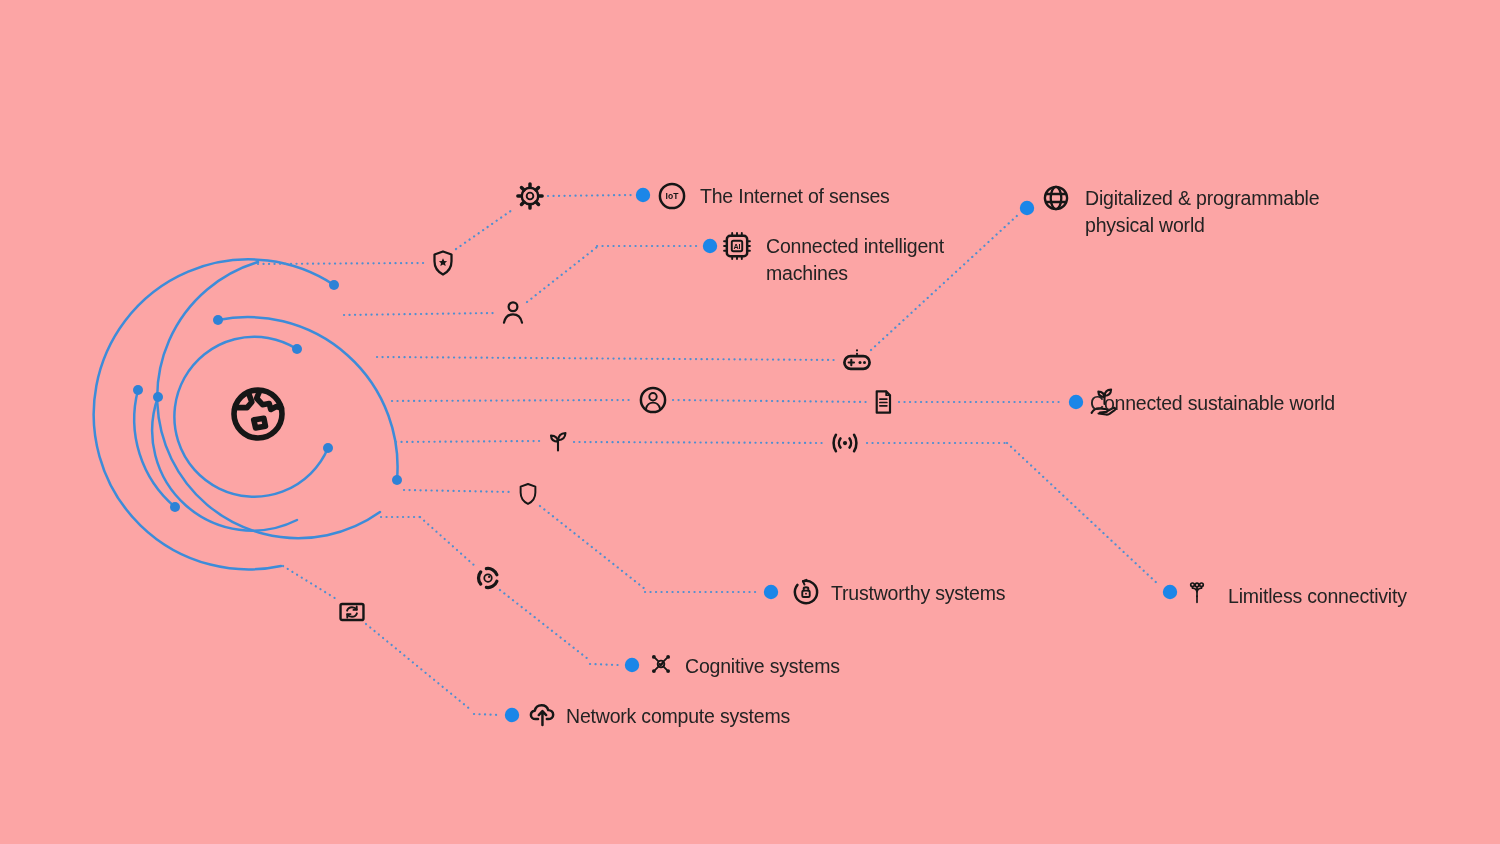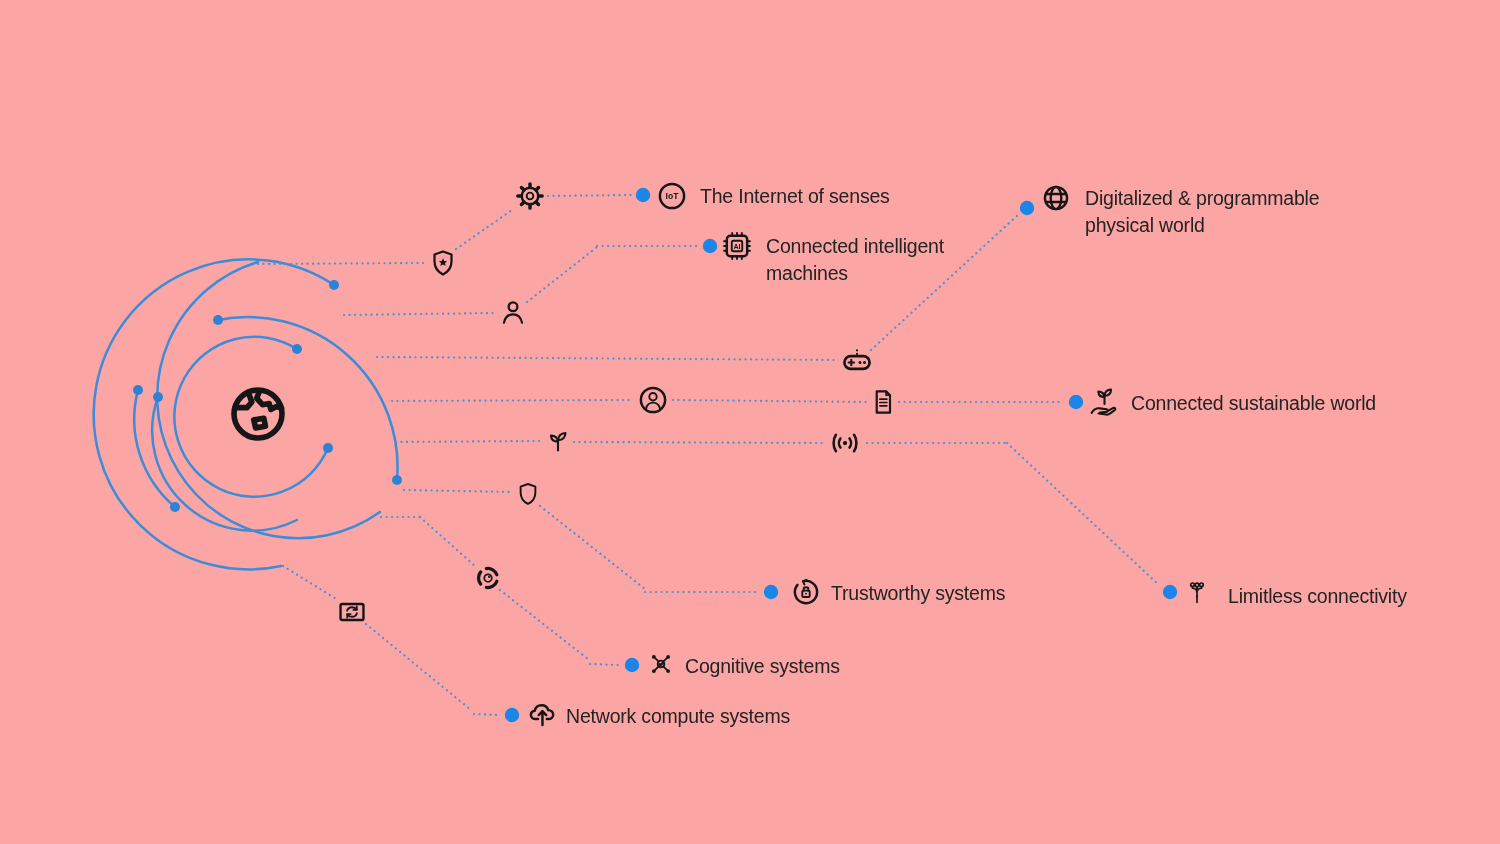--- a/index.html
+++ b/index.html
@@ -208,18 +208,18 @@
         <use x="1182.5" y="576.5" width="29" height="29" href="#sym-branch"></use>
         <use x="789.5" y="575.5" width="33" height="33" href="#sym-lock-circle"></use>
         <use x="645.5" y="648.5" width="31" height="31" href="#sym-network-nodes"></use>
         <use x="526.5" y="696.5" width="33" height="33" href="#sym-cloud-up"></use>
       </g>
   </svg>
 
   <div class="node-label" style="left: 700px; top: 183px; width: 300px; color: rgb(35, 35, 35);">The Internet of senses</div>
   <div class="node-label" style="left: 766px; top: 233px; width: 205px; color: rgb(35, 35, 35);">Connected intelligent machines</div>
   <div class="node-label" style="left: 1085px; top: 185px; width: 275px; color: rgb(35, 35, 35);">Digitalized &amp; programmable physical world</div>
-  <div class="node-label" style="left: 1131px; top: 390px; width: 330px; color: rgb(35, 35, 35);">Connected sustainable world</div>
+  <div class="node-label" style="left: 1090px; top: 390px; width: 330px; color: rgb(35, 35, 35);">Connected sustainable world</div>
   <div class="node-label" style="left: 831px; top: 580px; width: 240px; color: rgb(35, 35, 35);">Trustworthy systems</div>
   <div class="node-label" style="left: 1228px; top: 583px; width: 260px; color: rgb(35, 35, 35);">Limitless connectivity</div>
   <div class="node-label" style="left: 685px; top: 653px; width: 220px; color: rgb(35, 35, 35);">Cognitive systems</div>
   <div class="node-label" style="left: 566px; top: 703px; width: 280px; color: rgb(35, 35, 35);">Network compute systems</div>
 </div>
 
 </body></html>

